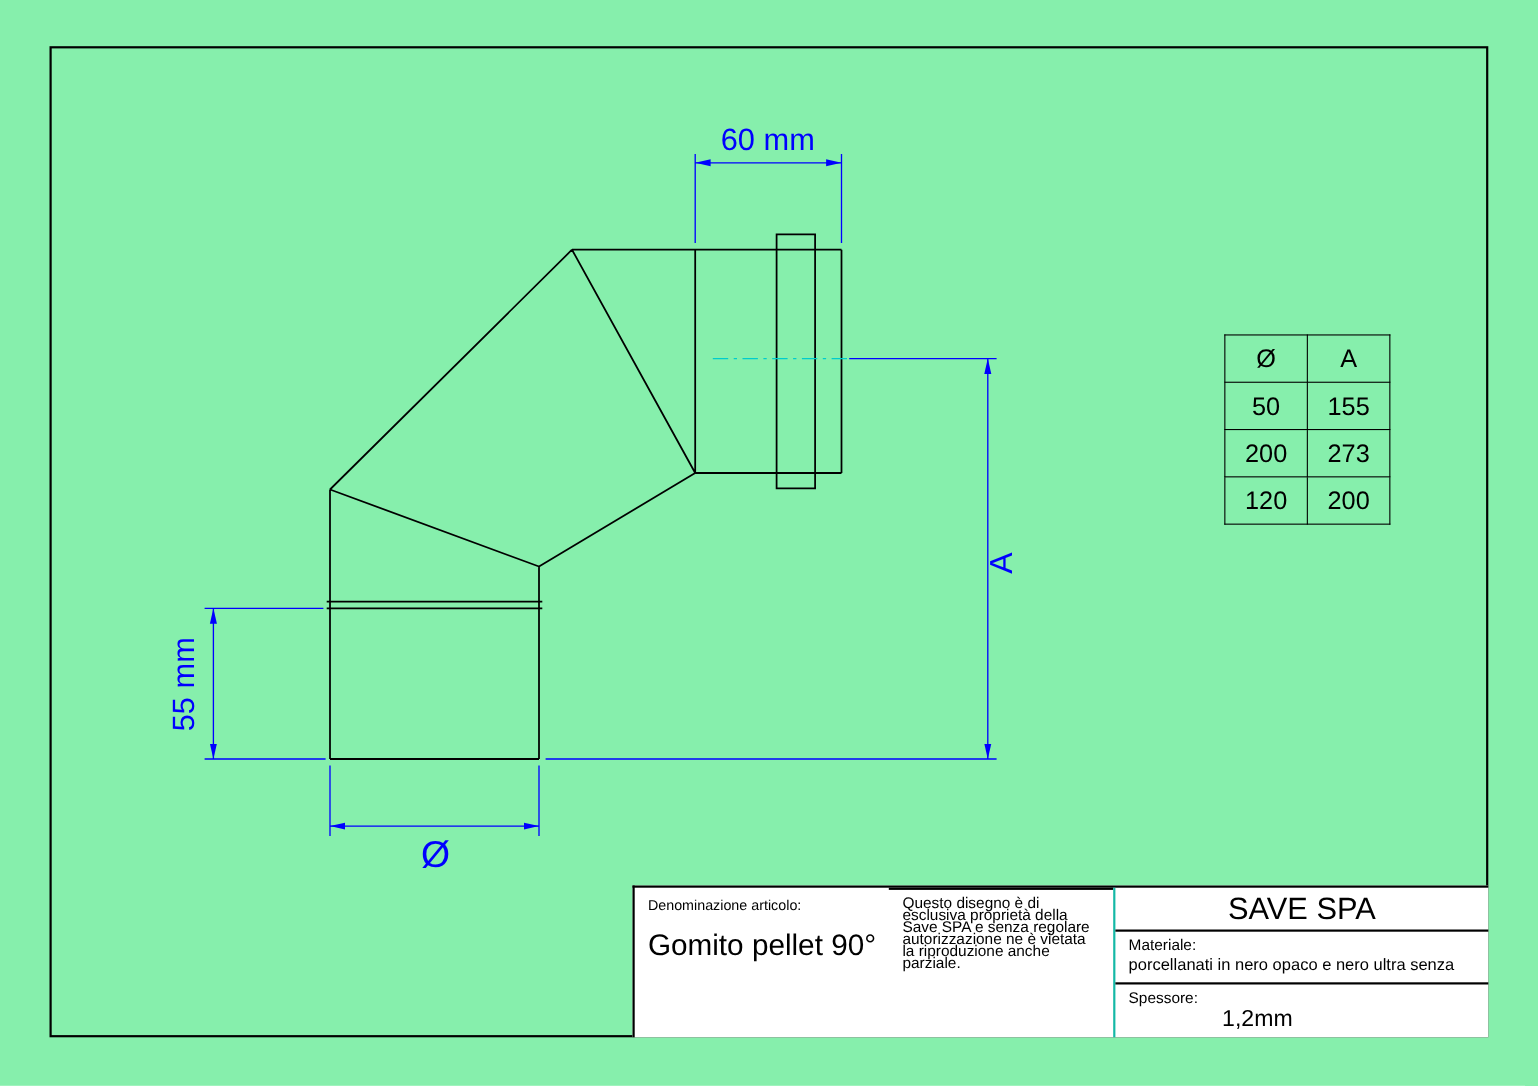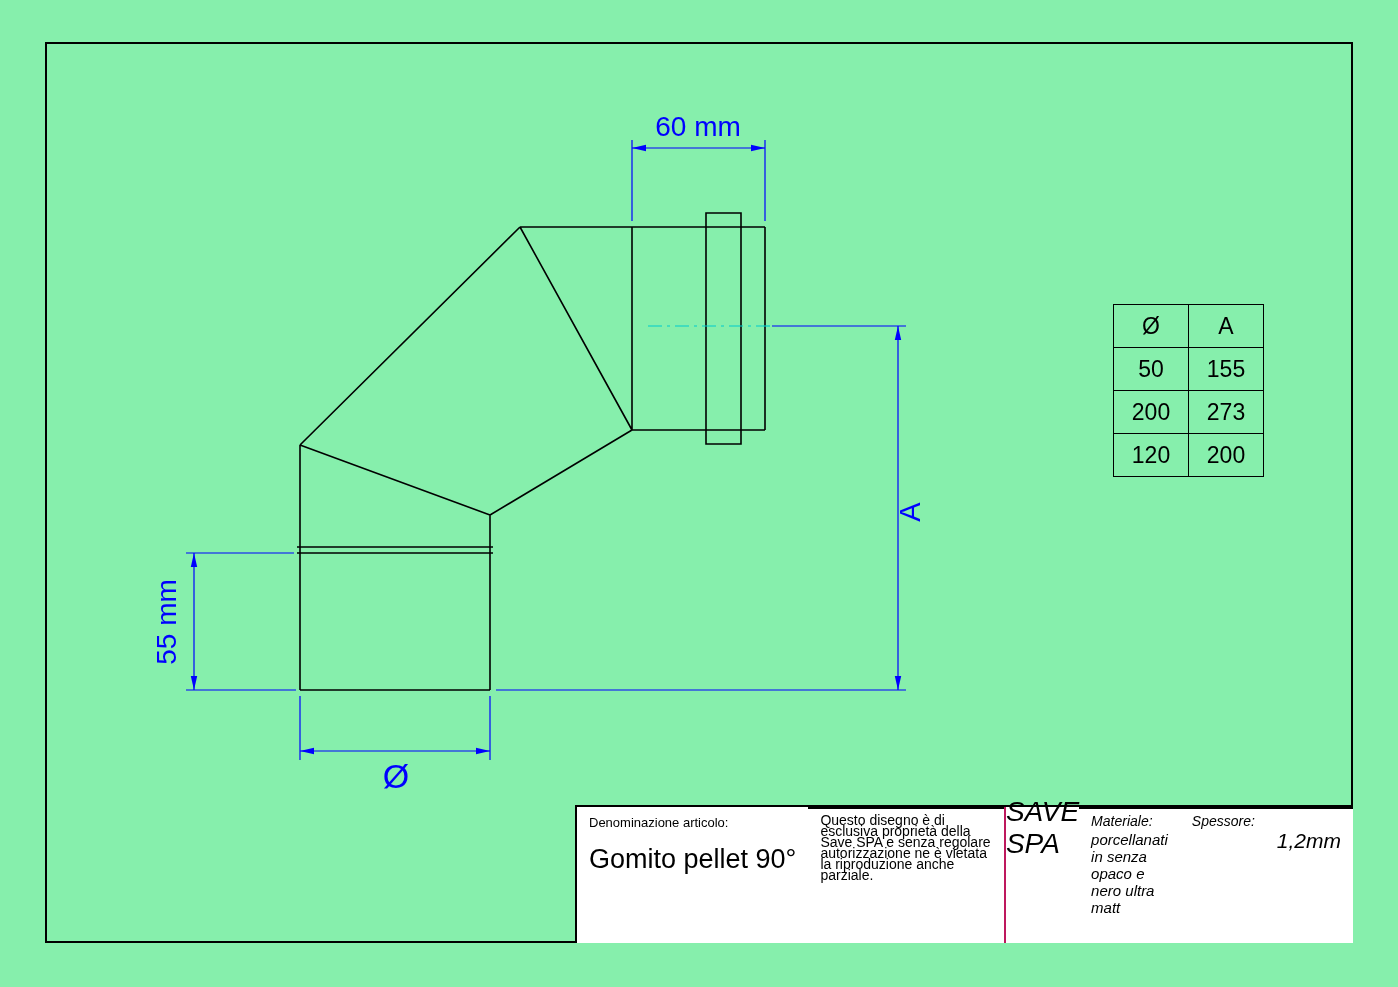--- a/index.html
+++ b/index.html
@@ -66,21 +66,21 @@
   .tb-left-main { height: 91px; padding: 8px 12px; }
   .tb-denom-label { font-size: 13px; }
   .tb-denom-value { font-size: 27px; margin-top: 14px; }
   .tb-left-disclaimer {
     flex: 1;
     border-top: 2px solid #000;
     padding: 6px 12px;
     font-size: 14px;
     line-height: 11px;
   }
-  .tb-right { flex: 1; border-left: 2px solid #be185d; display: flex; flex-direction: row; font-style: italic; }
+  .tb-right { flex: 1; border-left: 2px solid #14b8a6; display: flex; flex-direction: column; }
   .tb-company {
     height: 41px;
     display: flex; align-items: center; justify-content: center;
     font-size: 28px;
   }
   .tb-material { height: 50px; border-top: 2px solid #000; padding: 4px 12px; }
   .tb-thickness { flex: 1; border-top: 2px solid #000; padding: 4px 12px; }
   .tb-small-label { font-size: 14px; }
   .tb-material-value { font-size: 15px; margin-top: 2px; }
   .tb-thickness-value { font-size: 21px; margin-left: 85px; }
@@ -171,21 +171,21 @@
       </div>
       <div class="tb-left-disclaimer">
         <div>Questo disegno è di esclusiva proprietà della Save SPA e senza regolare autorizzazione ne è vietata</div>
         <div>la riproduzione anche parziale.</div>
       </div>
     </div>
     <div class="tb-right">
       <div class="tb-company">SAVE SPA</div>
       <div class="tb-material">
         <div class="tb-small-label">Materiale:</div>
-        <div class="tb-material-value">porcellanati in senza opaco e nero ultra matt</div>
+        <div class="tb-material-value">porcellanati in nero opaco e nero ultra senza</div>
       </div>
       <div class="tb-thickness">
         <div class="tb-small-label">Spessore:</div>
         <div class="tb-thickness-value">1,2mm</div>
       </div>
     </div>
   </div>
 
 </div>
 

